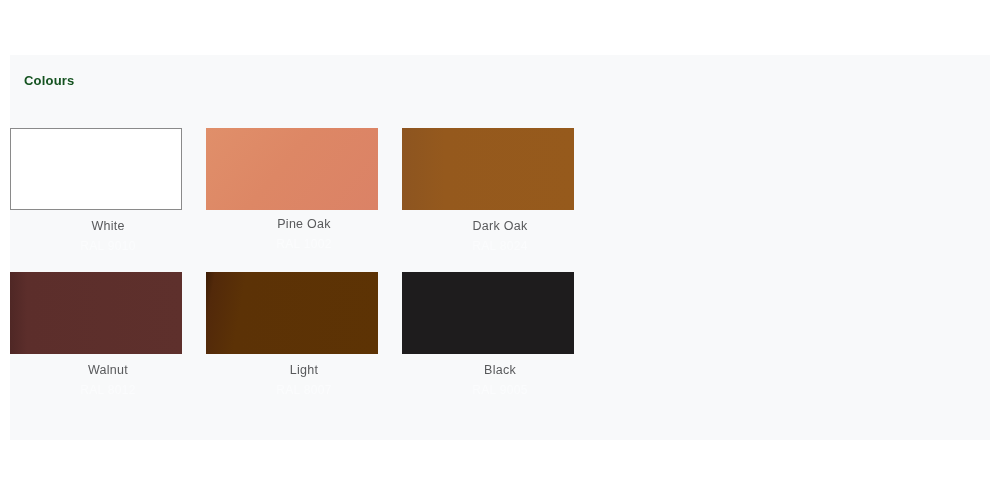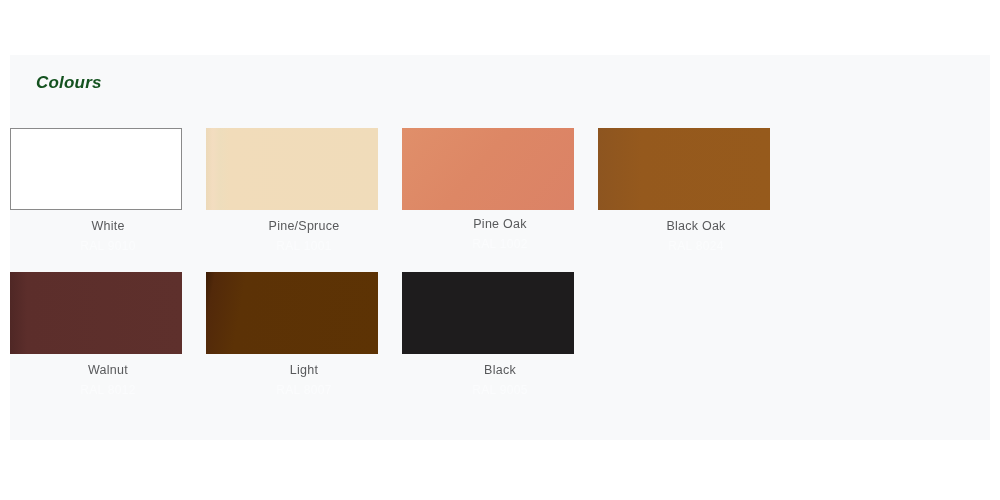--- a/index.html
+++ b/index.html
@@ -17,27 +17,26 @@
     left: 10px;
     top: 55px;
     width: 980px;
     height: 385px;
     background: #f8f9fa;
     box-sizing: border-box;
   }
 
   #panel-title {
     position: absolute;
-    left: 26px;
+    left: 14px;
     top: 18px;
-    font-size: 17px;
+    font-size: 13px;
     font-weight: bold;
     color: #14521f;
     letter-spacing: 0.2px;
-    font-style: italic;
   }
 
   .swatch-grid {
     position: absolute;
     left: 0;
     top: 73px;
     width: 980px;
   }
 
   .swatch-row {
@@ -91,36 +90,31 @@
 
   <div class="swatch-grid">
 
     <div class="swatch-row">
       <div class="swatch-cell">
         <div class="swatch-chip bordered" style="background:#ffffff"></div>
         <div class="swatch-label">White</div>
         <div class="swatch-code">RAL 9010</div>
       </div>
 
-      <div class="swatch-cell">
-        <div class="swatch-chip" style="background:linear-gradient(90deg,#ecd9b8 0%,#f3ddc0 4%,#eeddbc 8%,#f1dcba 14%,#f0dcba 100%)"></div>
-        <div class="swatch-label">Pine/Spruce</div>
-        <div class="swatch-code">RAL 1001</div>
-      </div>
 
       <div class="swatch-cell cell-raised">
         <div class="swatch-chip" style="background:linear-gradient(130deg,#e08f6a 0%,#dd8765 45%,#db8266 100%)"></div>
         <div class="swatch-label">Pine Oak</div>
         <div class="swatch-code">RAL 1002</div>
       </div>
 
 
       <div class="swatch-cell">
         <div class="swatch-chip" style="background:linear-gradient(90deg,#8d5520 0%,#95591d 25%,#965a1c 100%)"></div>
-        <div class="swatch-label">Black Oak</div>
+        <div class="swatch-label">Dark Oak</div>
         <div class="swatch-code">RAL 8024</div>
       </div>
     </div>
 
     <div class="swatch-row">
       <div class="swatch-cell">
         <div class="swatch-chip" style="background:linear-gradient(90deg,#4f2725 0%,#5c2e2b 10%,#5e302c 100%)"></div>
         <div class="swatch-label">Walnut</div>
         <div class="swatch-code">RAL 8012</div>
       </div>

